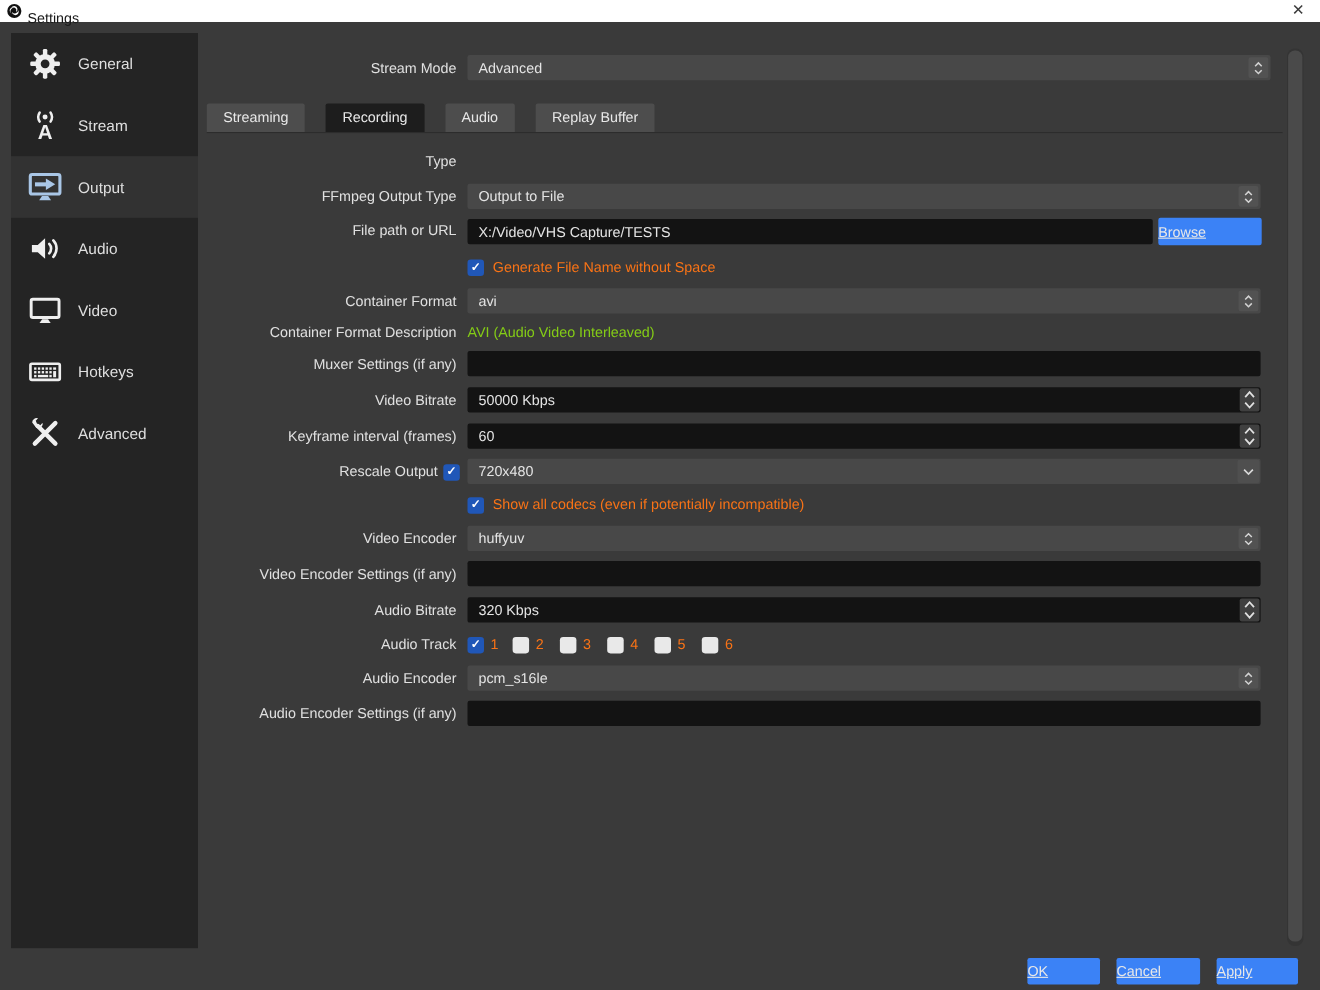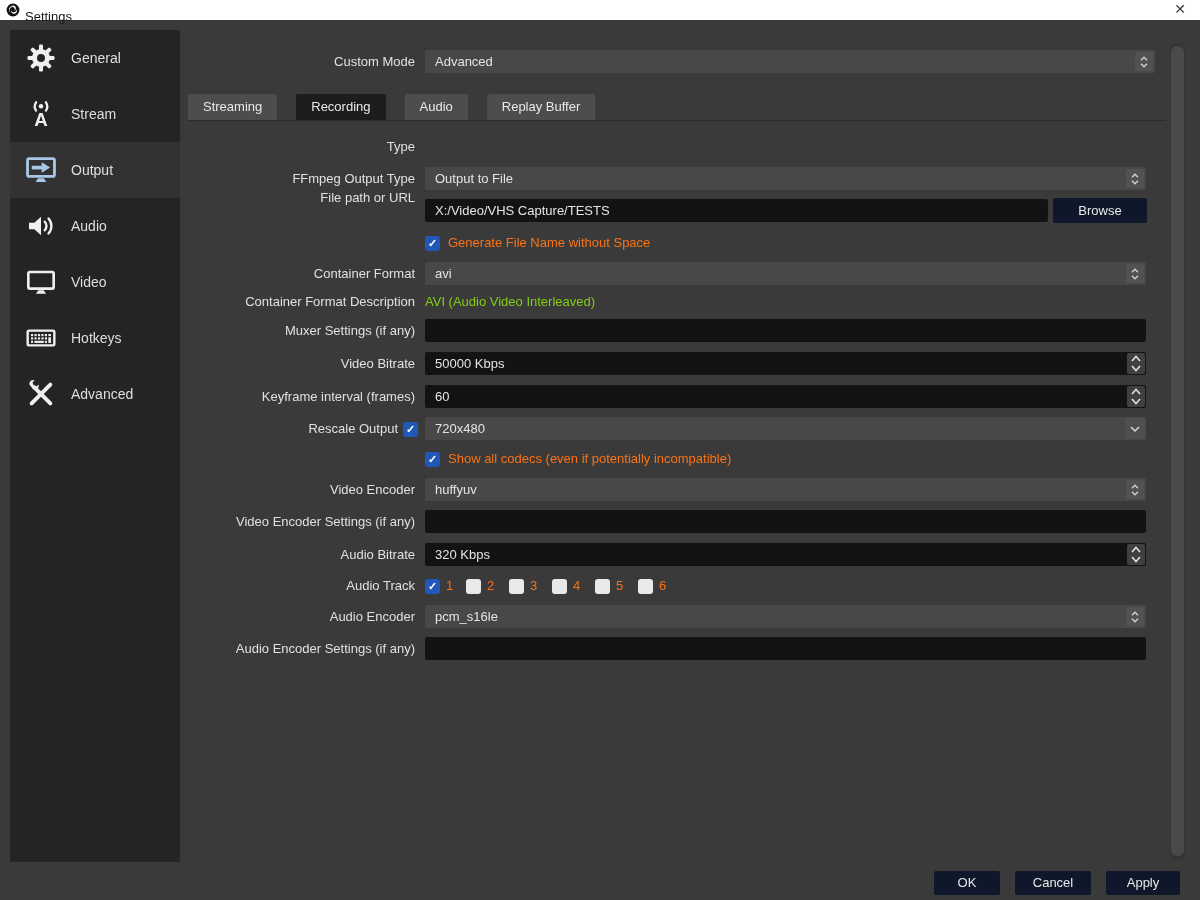--- a/index.html
+++ b/index.html
@@ -47,22 +47,22 @@
   .cblabel{margin-left:8px;color:#f97316;font-size:13px;line-height:16px;white-space:nowrap;}
 
   
   .tabbar{position:absolute;left:188px;top:94px;display:flex;gap:19px;border-radius:10px;}
   .tab{height:26px;line-height:26px;padding:0 15px;background:#4d4d4d;color:#e8e8e8;
        font-size:13px;border-radius:2px 2px 0 0;cursor:default;}
   .tab.selected{background:#1d1d1d;}
   .tabline{position:absolute;left:188px;top:120px;width:978px;height:1px;background:#2c2c2c;}
 
   
-  .btn{position:absolute;height:24px;background:#0f172a;border-radius:2px;color:#e8e8e8;
-       font-size:13px;text-align:center;line-height:24px;cursor:default;box-sizing:border-box;}
+  .btn{position:absolute;height:24px;background:#3b82f6;border-radius:2px;color:#e8e8e8;
+       font-size:13px;line-height:24px;cursor:default;box-sizing:border-box;text-decoration:underline;}
 
   
   .scrollbar{position:absolute;left:1170px;top:44px;width:15px;height:816px;background:#343434;border-radius:7px;}
   .scroll-thumb{position:absolute;left:1px;right:1px;top:2px;bottom:4px;background:#4a4a4a;border-radius:6px;}
 
   svg{display:block;}
 </style>
 </head>
 <body>
 
@@ -188,21 +188,21 @@
             <line x1="7" y1="7" x2="19" y2="19"></line>
             <line x1="19" y1="5" x2="5" y2="19"></line>
           </g>
           <path d="M3.2 4.6a3 3 0 0 1 4-2.9L5.6 3.3l0.9 2.2 2.2 0.9 1.6-1.6a3 3 0 0 1-4.4 3.4z" fill="#efefef"></path>
         </svg>
       </span>
       <span class="side-label">Advanced</span>
     </div>
   </div>
 
-  <div class="lbl" style="top:50px;">Custom Mode</div>
+  <div class="lbl" style="top:50px;">Stream Mode</div>
   <div class="combo" style="top:50px;width:730px;">
     <span>Advanced</span>
     <span class="spin">
       <svg width="10" height="14" viewBox="0 0 10 14">
           <g stroke="#d2d2d2" stroke-width="1.4" fill="none">
             <path d="M2 5.2 L5 2.2 L8 5.2"></path>
             <path d="M2 8.8 L5 11.8 L8 8.8"></path>
           </g>
         </svg>
     </span>
@@ -224,21 +224,21 @@
     <span class="spin">
       <svg width="10" height="14" viewBox="0 0 10 14">
           <g stroke="#d2d2d2" stroke-width="1.4" fill="none">
             <path d="M2 5.2 L5 2.2 L8 5.2"></path>
             <path d="M2 8.8 L5 11.8 L8 8.8"></path>
           </g>
         </svg>
     </span>
   </div>
 
-  <div class="lbl" style="top:186px;">File path or URL</div>
+  <div class="lbl" style="top:198px;">File path or URL</div>
   <div class="dinput" style="top:199px;width:623px;">X:/Video/VHS Capture/TESTS</div>
   <div class="btn" style="top:198px;left:1053px;width:94px;height:25px;line-height:25px;">Browse</div>
 
   <div class="cbrow" style="top:235px;left:425px;">
     <span class="cb checked">
         <span class="ck">✓</span>
       </span>
     <span class="cblabel">Generate File Name without Space</span>
   </div>
 

